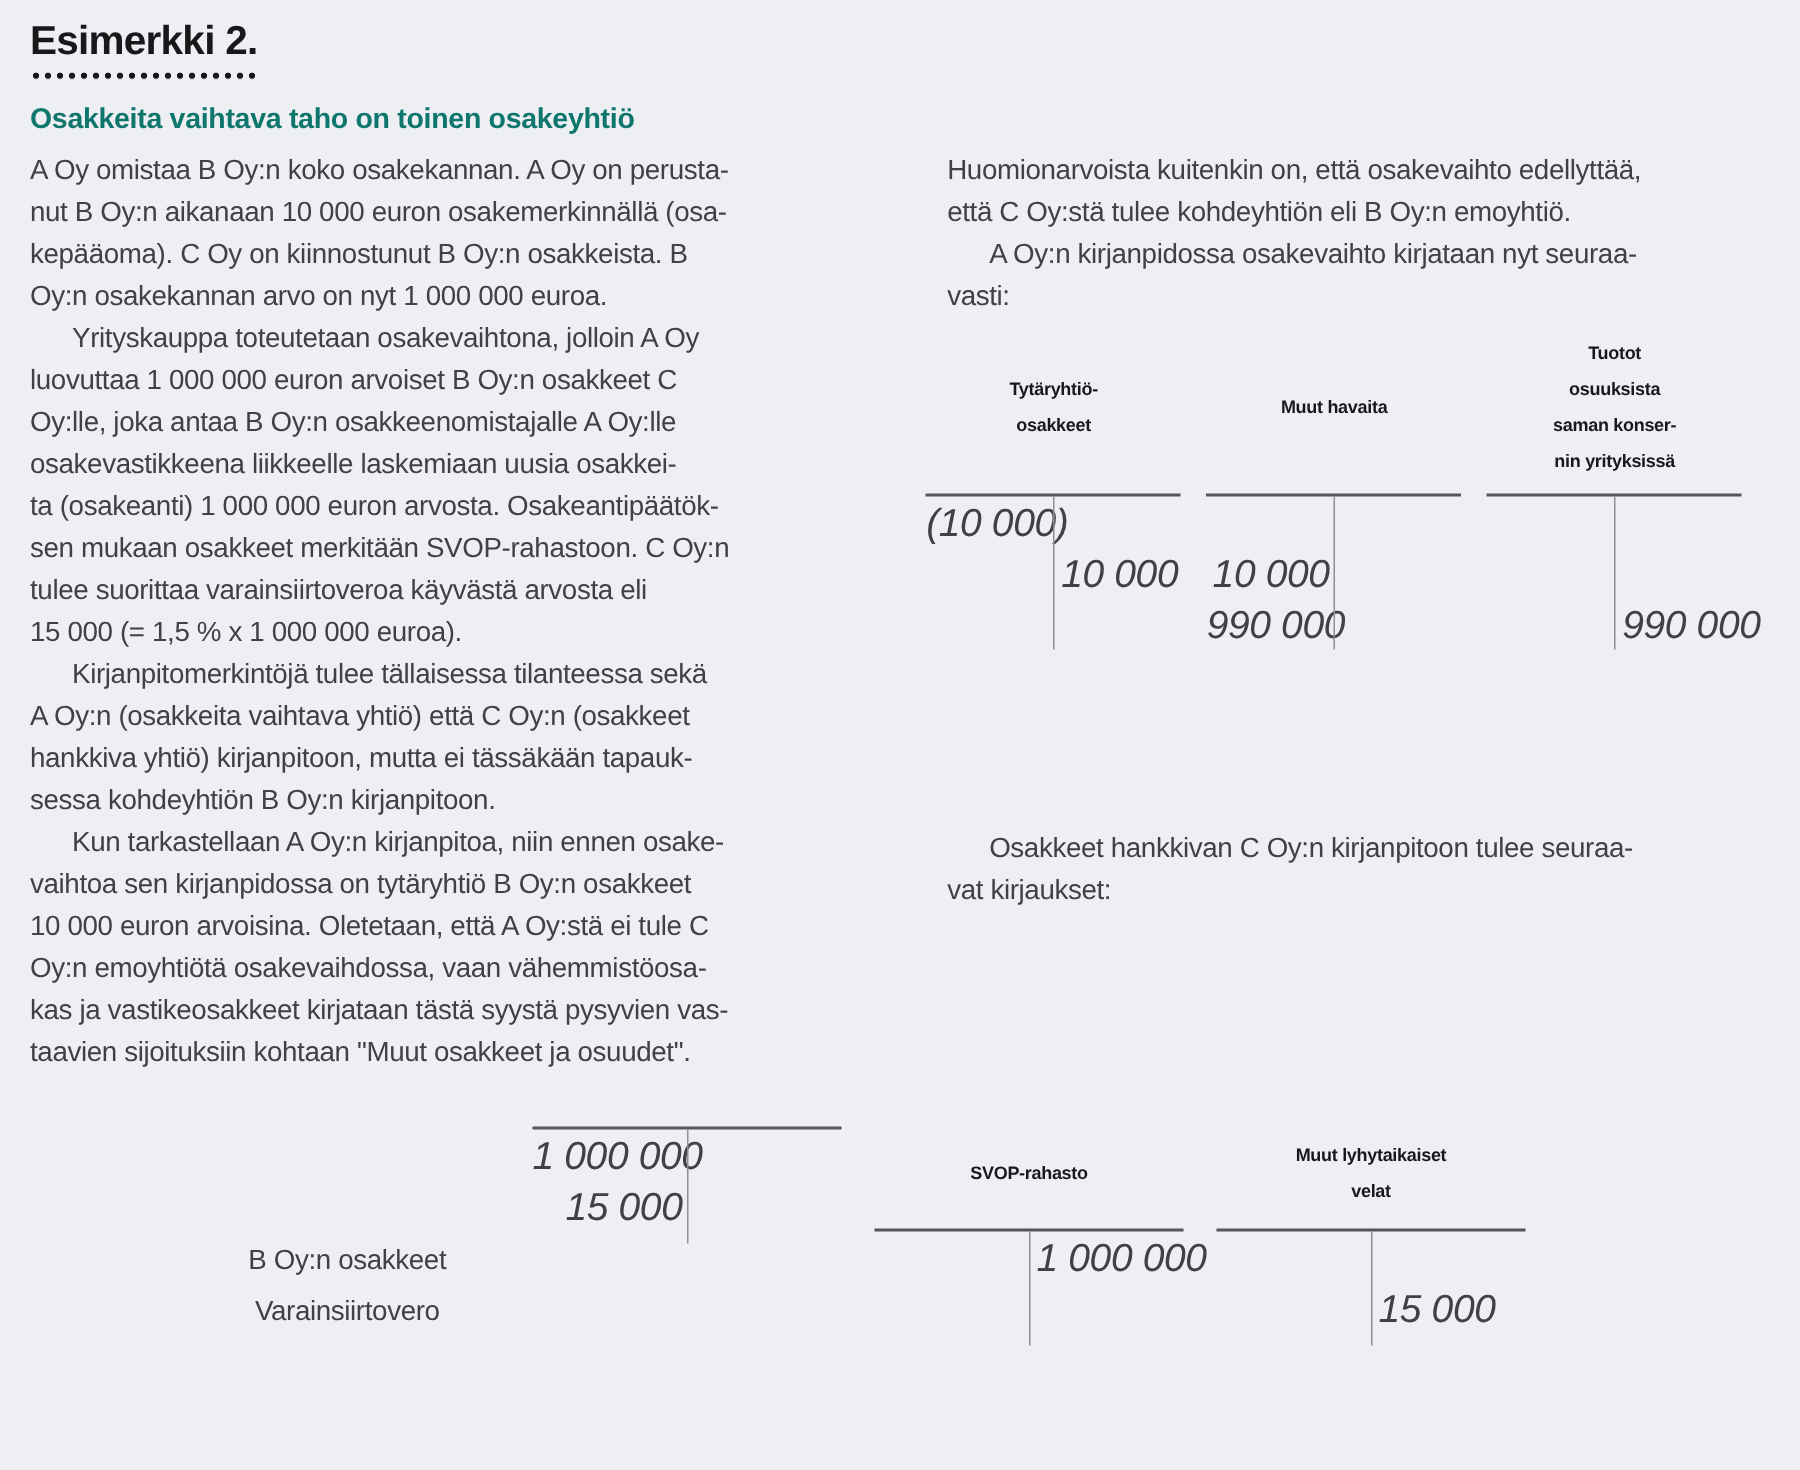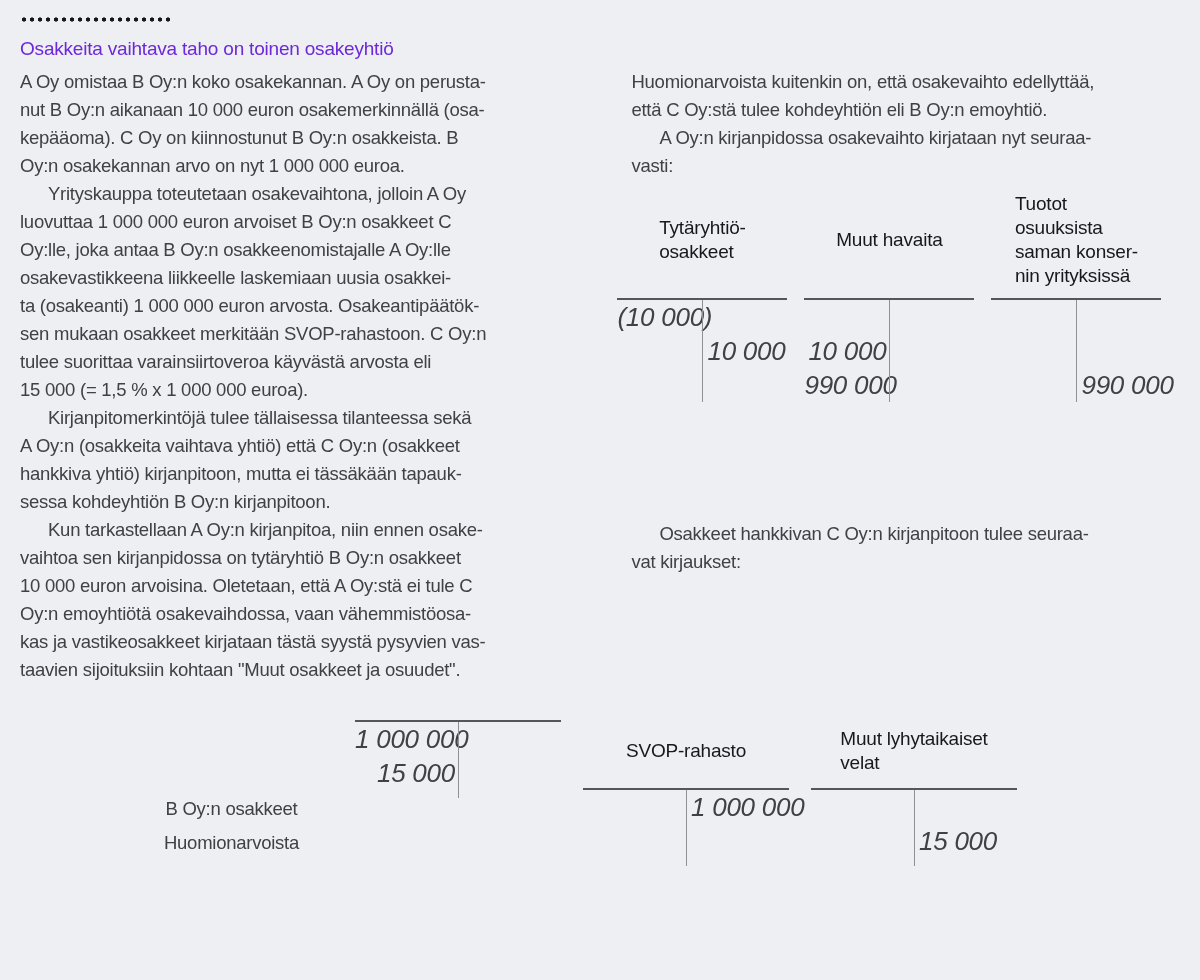--- a/index.html
+++ b/index.html
@@ -24,40 +24,40 @@
   }
   .dotted-rule {
     width:152px; height:5px; margin-top:5px;
     background-image:radial-gradient(circle, #17181a 1.9px, transparent 2.3px);
     background-size:8px 5px;
     background-repeat:repeat-x;
   }
   .section-subtitle {
     margin:16px 0 0 0;
     font-size:19px; line-height:22px;
-    font-weight:normal; letter-spacing:-0.2px;
-    color:#6d28d9;
+    font-weight:bold; letter-spacing:-0.2px;
+    color:#0f766e;
   }
   
   .columns { display:flex; gap:57px; margin-top:8px; }
   .col-left  { width:565px; }
   .col-right { width:559px; }
   p.body-text {
     margin:0;
     font-size:18.5px; line-height:28px;
     letter-spacing:-0.25px;
     white-space:pre-line;
   }
   p.indent { text-indent:28px; }
   
   .ledger { display:flex; }
   .t-header {
     display:flex; align-items:center; justify-content:center;
-    text-align:left;
-    font-weight:normal; font-size:19px; line-height:24px;
+    text-align:center;
+    font-weight:bold; font-size:12px; line-height:24px;
     letter-spacing:-0.2px; color:#17181a;
     white-space:pre-line;
   }
   .t-body { border-top:2px solid #55565a; display:flex; }
   .t-col { width:50%; box-sizing:border-box; }
   .t-credit { border-left:1px solid #8e9093; }
   .t-cell {
     height:34px; line-height:34px;
     font-size:26px; letter-spacing:-0.25px;
     overflow:visible; white-space:nowrap;font-style:italic;
@@ -80,20 +80,21 @@
     height:34px; line-height:34px;
     font-size:18.5px; letter-spacing:-0.25px;
     white-space:nowrap;
   }
 </style>
 </head>
 <body>
 
 <div class="page">
 
+  <h1 class="page-title">Esimerkki 2.</h1>
   <div class="dotted-rule"></div>
   <h2 class="section-subtitle">Osakkeita vaihtava taho on toinen osakeyhtiö</h2>
 
   <div class="columns">
 
     <div class="col-left">
       <p class="body-text">A Oy omistaa B Oy:n koko osakekannan.  A Oy on perusta-
 nut B Oy:n aikanaan 10 000 euron osakemerkinnällä (osa-
 kepääoma). C Oy on kiinnostunut B Oy:n osakkeista. B
 Oy:n osakekannan arvo on nyt 1 000 000 euroa.</p>
@@ -183,21 +184,21 @@
 vat kirjaukset:</p>
     </div>
 
   </div>
 
   <div class="ledger ledger-bottom">
 
     <div class="row-labels">
       <div class="label-spacer"></div>
       <div class="row-label">B Oy:n osakkeet</div>
-      <div class="row-label">Huomionarvoista</div>
+      <div class="row-label">Varainsiirtovero</div>
     </div>
 
     <div class="taccount">
       <div class="t-body">
         <div class="t-col t-debit">
           <div class="t-cell">1 000 000</div>
           <div class="t-cell">15 000</div>
         </div>
         <div class="t-col t-credit">
           <div class="t-cell"></div>

